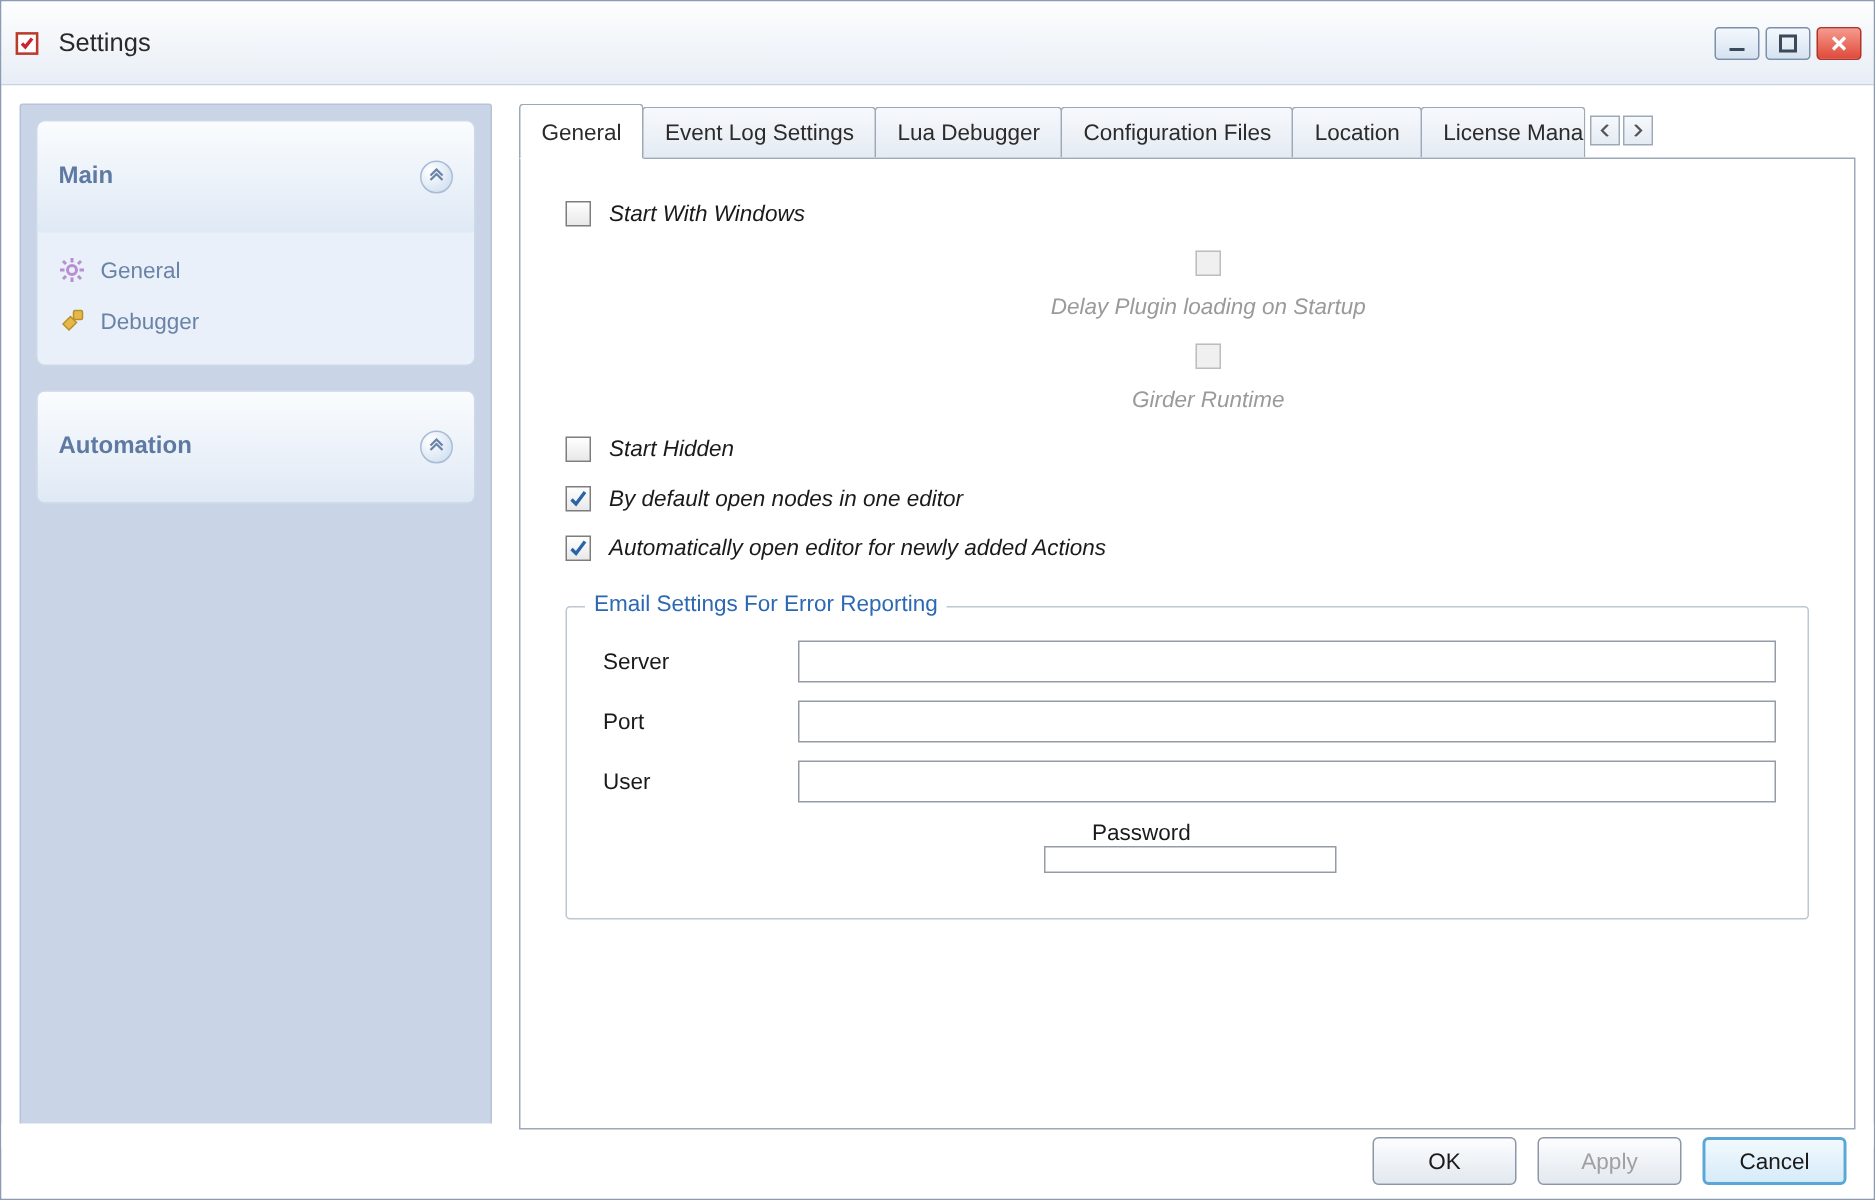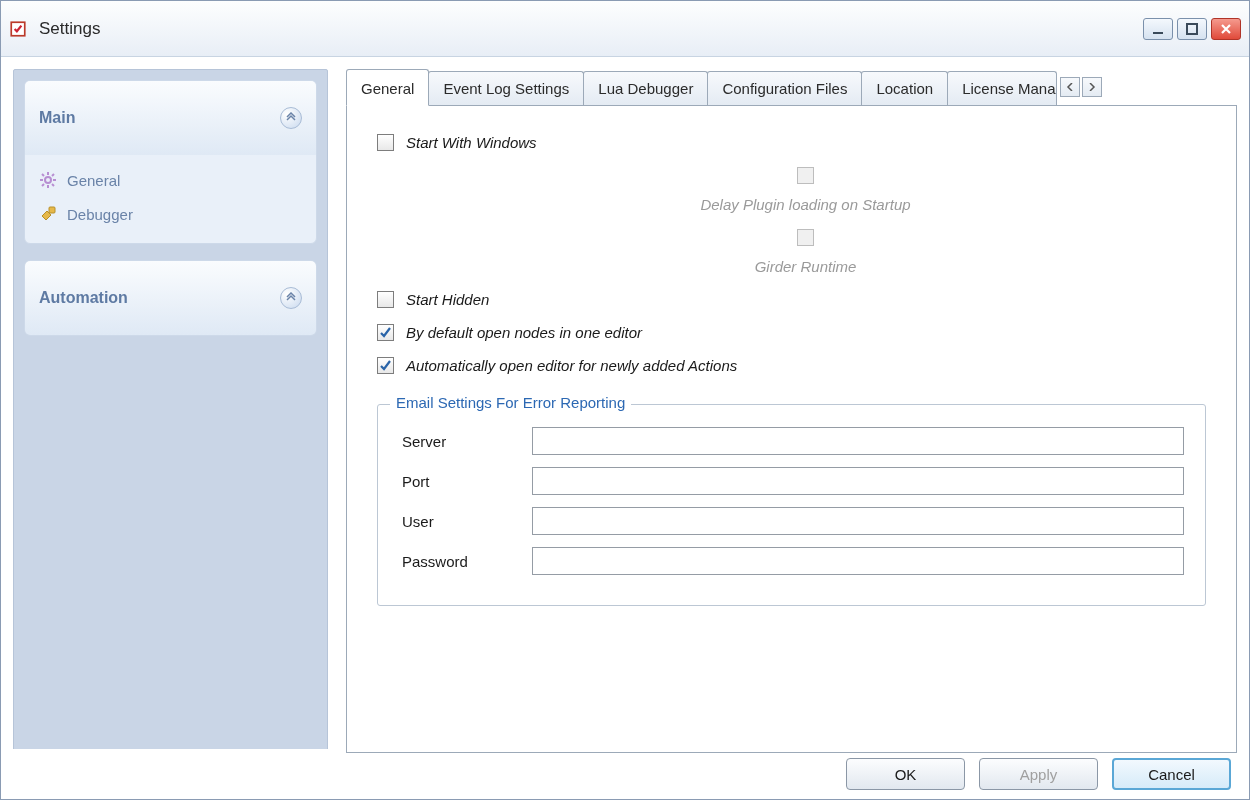--- a/index.html
+++ b/index.html
@@ -44,26 +44,26 @@
 .chkbox { width: 17px; height: 17px; border: 1px solid #7d7d7d; background: linear-gradient(to bottom,#fff,#e8e8e8); display: flex; align-items: center; justify-content: center; cursor: pointer; }
 .chkbox.disabled { background: #f0f0f0; border-color: #bdbdbd; cursor: default; }
 .chkbox svg { width: 13px; height: 13px; display: none; }
 .chkbox.checked svg { display: block; }
 .chk-label { font-size: 15px; color: #1a1a1a; font-style: italic; }
 .chk-row.disabled .chk-label { color: #9a9a9a; }
 
 .fieldset { border: 1px solid #bcc7d4; border-radius: 3px; margin-top: 30px; padding: 22px 21px 18px 24px; position: relative; }
 .fieldset .legend { position: absolute; top: -11px; left: 12px; background: #fff; padding: 0 6px; color: #2c68b3; font-size: 15px; }
 .field-row { display: flex; align-items: center; margin-bottom: 12px; }
-.field-row:last-child { margin-bottom: 12px; }
+.field-row:last-child { margin-bottom: 12px; flex-direction: column; }
 .field-label { width: 130px; font-size: 15px; color: #1a1a1a; }
 .field-input { flex: 1; height: 28px; border: 1px solid #959ca5; background: #fff; padding: 0 6px; font-size: 14px; }
 
 .footer { position: absolute; bottom: 0; left: 0; right: 0; height: 50px; display: flex; align-items: center; justify-content: flex-end; gap: 14px; padding: 0 18px; background: #fff; }
-.btn { width: 119px; height: 32px; border: 1px solid #8b97a6; border-radius: 4px; background: linear-gradient(to bottom,#fcfdfe,#e2e8ef); font-size: 15px; color: #1a1a1a; cursor: pointer; }
+.btn { width: 96px; height: 32px; border: 1px solid #8b97a6; border-radius: 4px; background: linear-gradient(to bottom,#fcfdfe,#e2e8ef); font-size: 15px; color: #1a1a1a; cursor: pointer; }
 .btn.disabled { color: #a0a0a0; cursor: default; }
 .btn.primary { border: 2px solid #5aa7d6; background: linear-gradient(to bottom,#f2f9fe,#d6ebf9); }
 </style>
 </head>
 <body>
 
 <div class="window">
 
   <div class="titlebar">
     <span class="app-icon">

